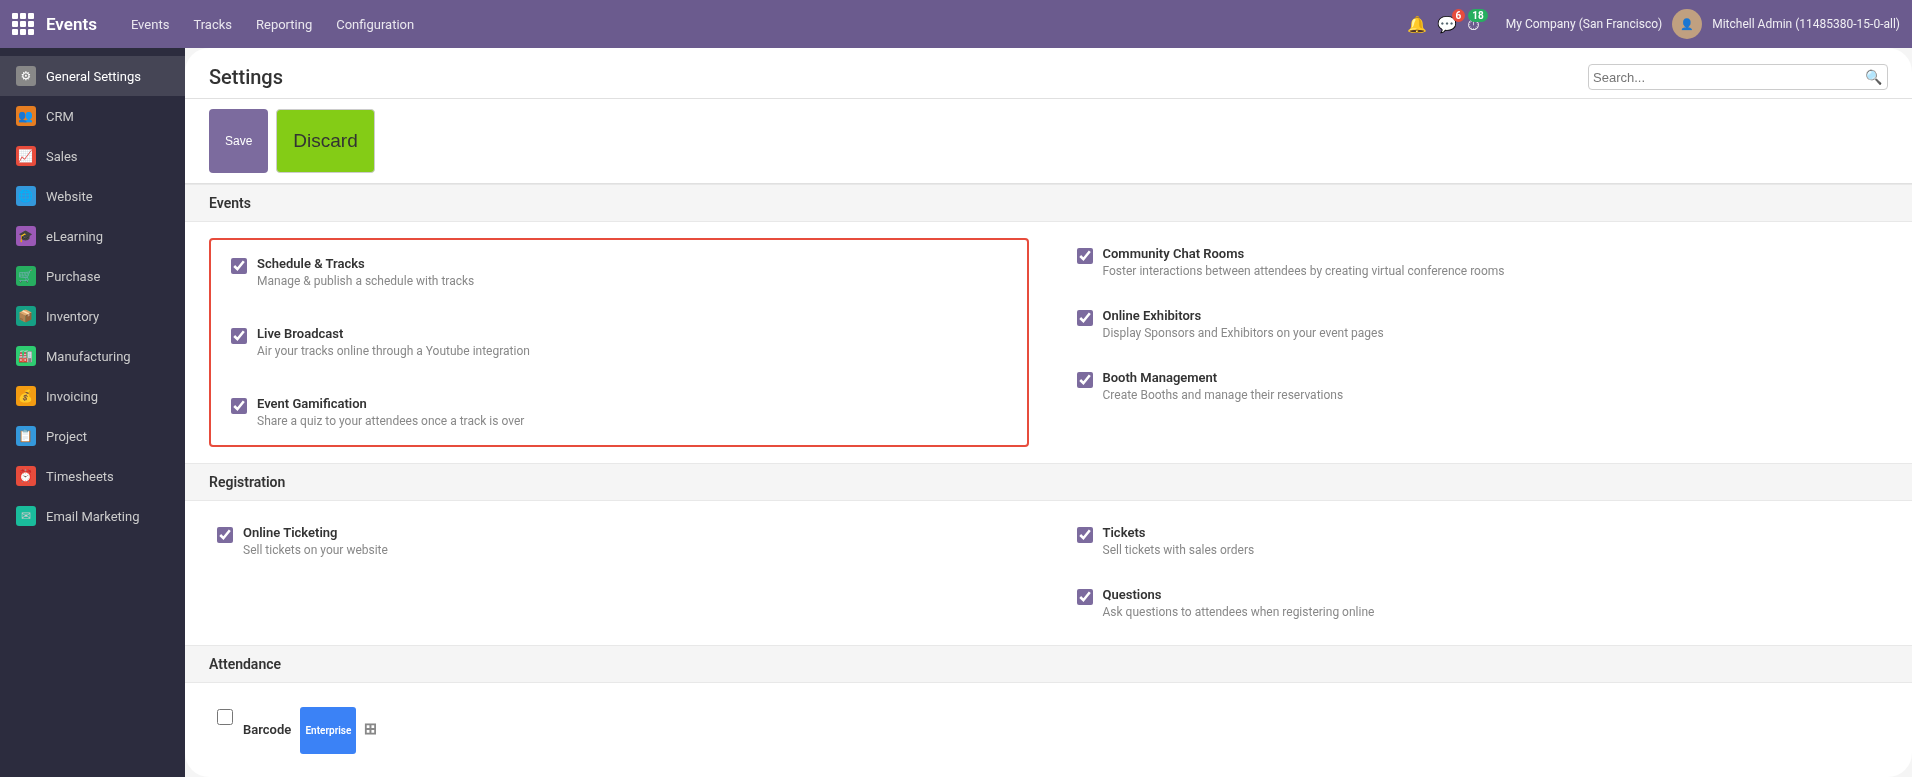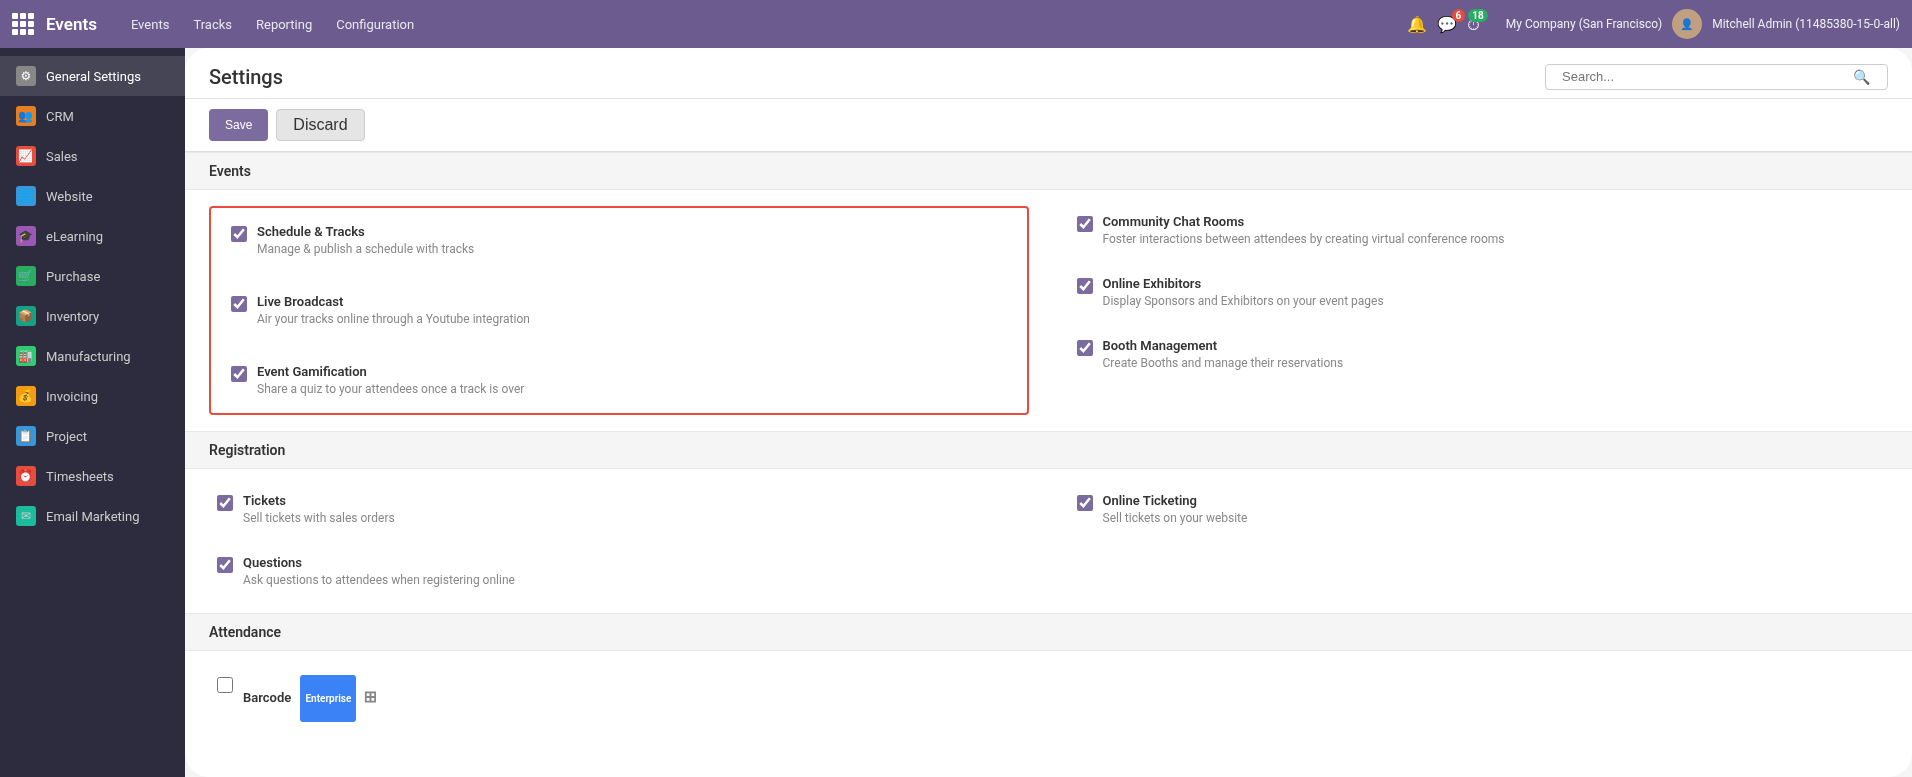--- a/index.html
+++ b/index.html
@@ -86,26 +86,26 @@
       padding: 16px 24px 8px;
       border-bottom: 1px solid #e0e0e0;
       background: white;
       display: flex;
       align-items: center;
       justify-content: space-between;
     }
     .page-title { font-size: 20px; color: #333; font-weight: 500; }
     .search-bar {
       display: flex;
-      align-items: flex-start;
+      align-items: center;
       border: 1px solid #ccc;
       border-radius: 4px;
-      padding: 4px 16px;
+      padding: 4px 4px;
       background: white;
-      width: 343px;
+      width: 300px;
     }
     .search-bar input {
       border: none; outline: none; font-size: 13px; color: #333; width: 100%;
       background: transparent;
     }
     .search-icon { color: #999; font-size: 14px; cursor: pointer; }
 
     
     .toolbar {
       padding: 10px 24px;
@@ -117,27 +117,27 @@
     .btn-save {
       background: #7c6b9e;
       color: white;
       border: none;
       padding: 6px 16px;
       border-radius: 4px;
       cursor: pointer;
       font-size: 12px;
     }
     .btn-discard {
-      background: #e5e5e5;
+      background: #84cc16;
       color: #333;
       border: 1px solid #ccc;
-      padding: 6px 16px;
+      padding: 20px 16px;
       border-radius: 4px;
       cursor: pointer;
-      font-size: 16px;
+      font-size: 19px;
     }
 
     
     .settings-body {
       padding: 0;
     }
 
     .section-header {
       background: #f5f5f5;
       padding: 10px 24px;
@@ -368,44 +368,44 @@
             </div>
           </div>
         </div>
       </div>
 
       <div class="section-header">Registration</div>
       <div style="padding: 16px 24px; display: grid; grid-template-columns: 1fr 1fr; gap: 16px 40px;">
 
         <div>
 
+          <div class="setting-item">
+            <input type="checkbox" class="setting-checkbox" checked="" style="">
+            <div class="setting-text">
+              <div class="setting-label">Online Ticketing</div>
+              <div class="setting-desc">Sell tickets on your website</div>
+            </div>
+          </div>
+        </div>
+
+        <div>
+
           <div class="setting-item" style="margin-bottom:12px;">
             <input type="checkbox" class="setting-checkbox" checked="" style="">
             <div class="setting-text">
               <div class="setting-label">Tickets</div>
               <div class="setting-desc">Sell tickets with sales orders</div>
             </div>
           </div>
 
           <div class="setting-item">
             <input type="checkbox" class="setting-checkbox" checked="" style="">
             <div class="setting-text">
               <div class="setting-label">Questions</div>
               <div class="setting-desc">Ask questions to attendees when registering online</div>
-            </div>
-          </div>
-        </div>
-
-        <div>
-
-          <div class="setting-item">
-            <input type="checkbox" class="setting-checkbox" checked="" style="">
-            <div class="setting-text">
-              <div class="setting-label">Online Ticketing</div>
-              <div class="setting-desc">Sell tickets on your website</div>
             </div>
           </div>
         </div>
       </div>
 
       <div class="section-header">Attendance</div>
       <div style="padding: 16px 24px; display: grid; grid-template-columns: 1fr 1fr; gap: 16px 40px;">
         <div>
 
           <div class="setting-item">

